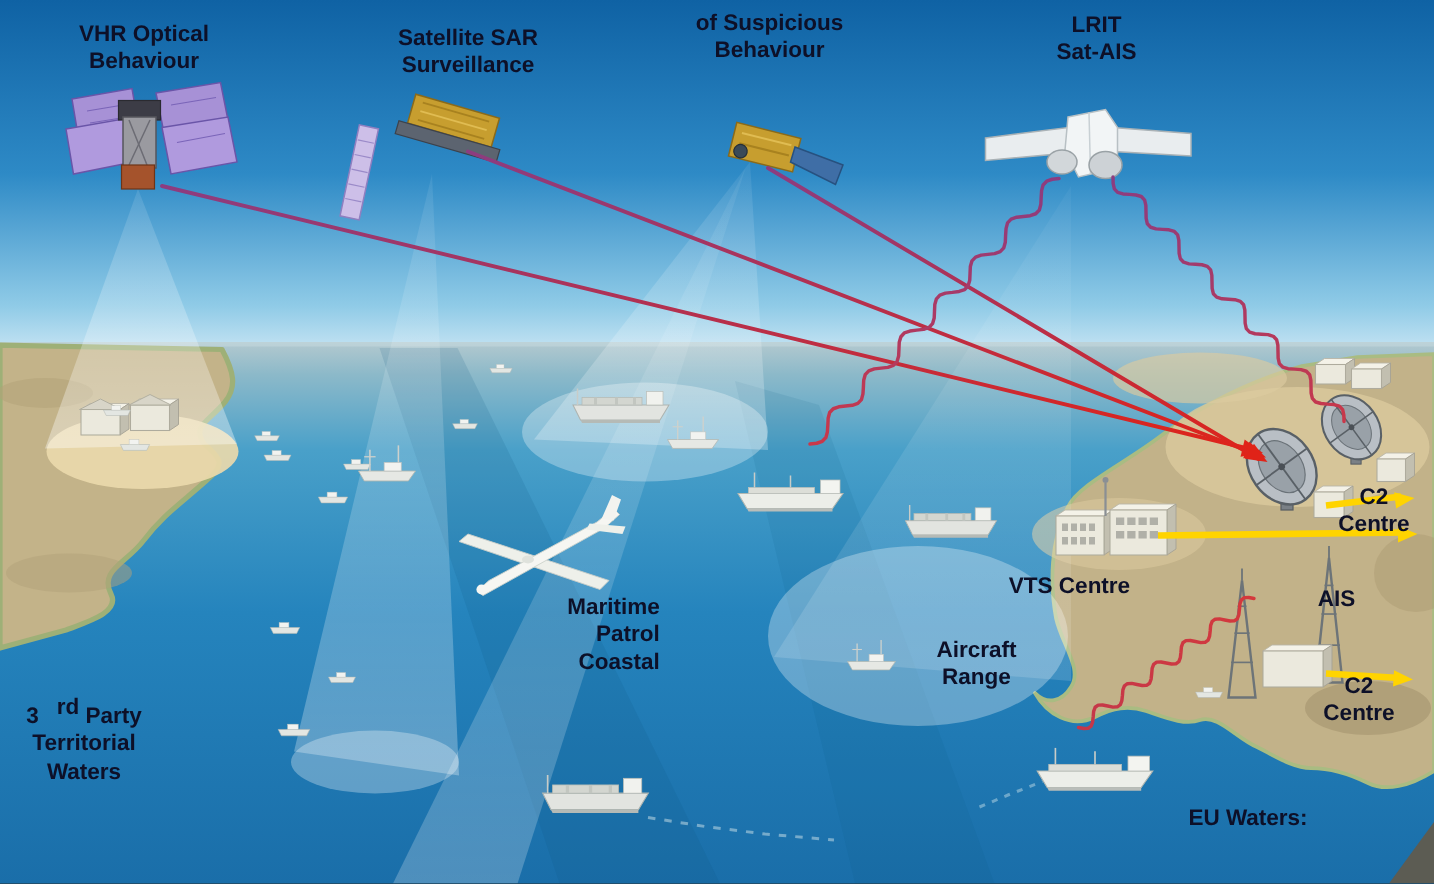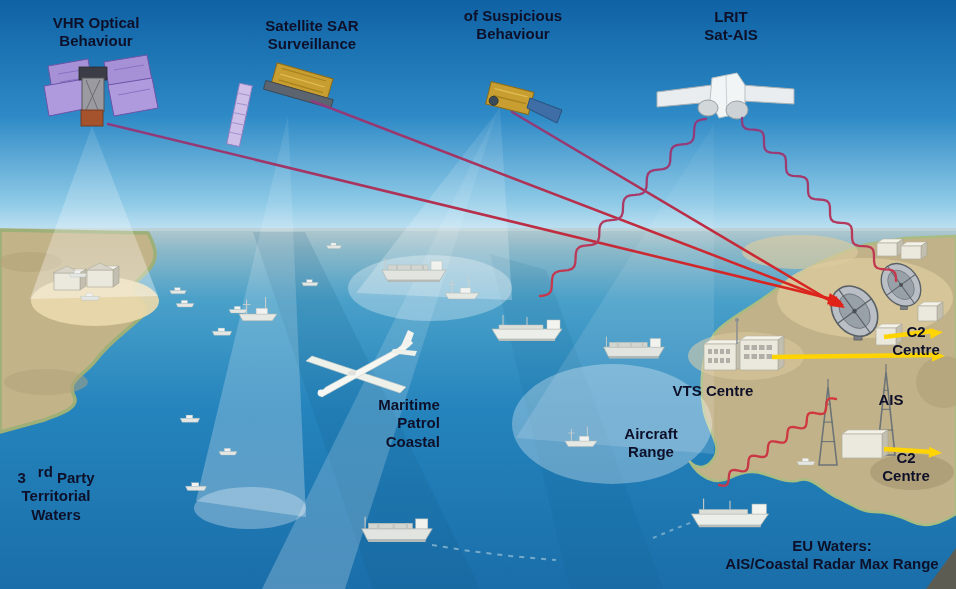--- a/index.html
+++ b/index.html
@@ -371,16 +371,15 @@
         <div>Aircraft</div>
         <div>Range</div>
       </div>
       <div class="lbl" style="left: 56px; top: 463px;">
         <div>3<sup>rd</sup> Party</div>
         <div>Territorial</div>
         <div>Waters</div>
       </div>
       <div class="lbl" style="left: 810px; top: 537px; margin-left: 22px;">
         <div>EU Waters:</div>
-        <div>AIS/Coastal Radar Max Range</div>
       </div>
     </div>
 </div>
 
 </body></html>

